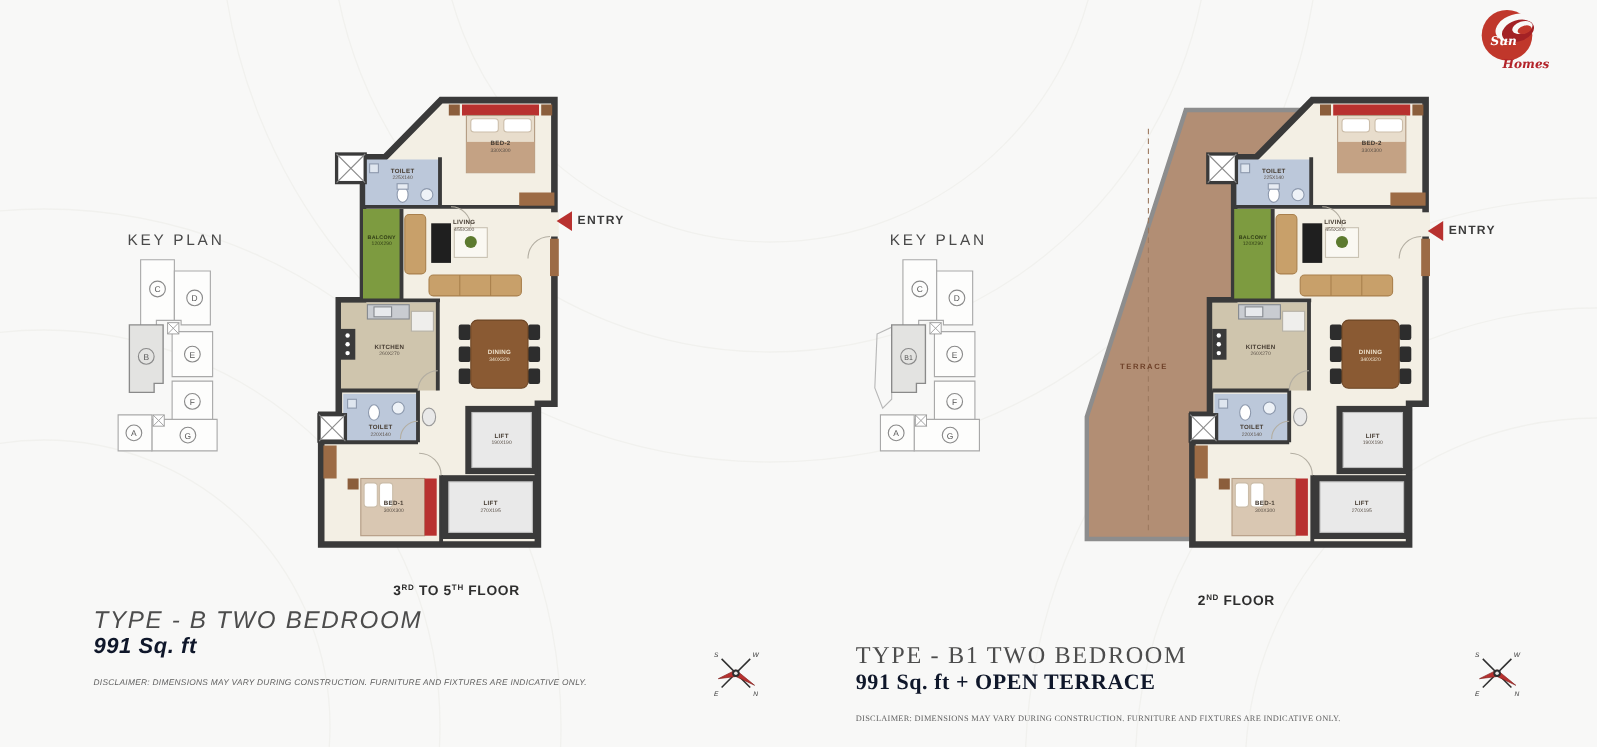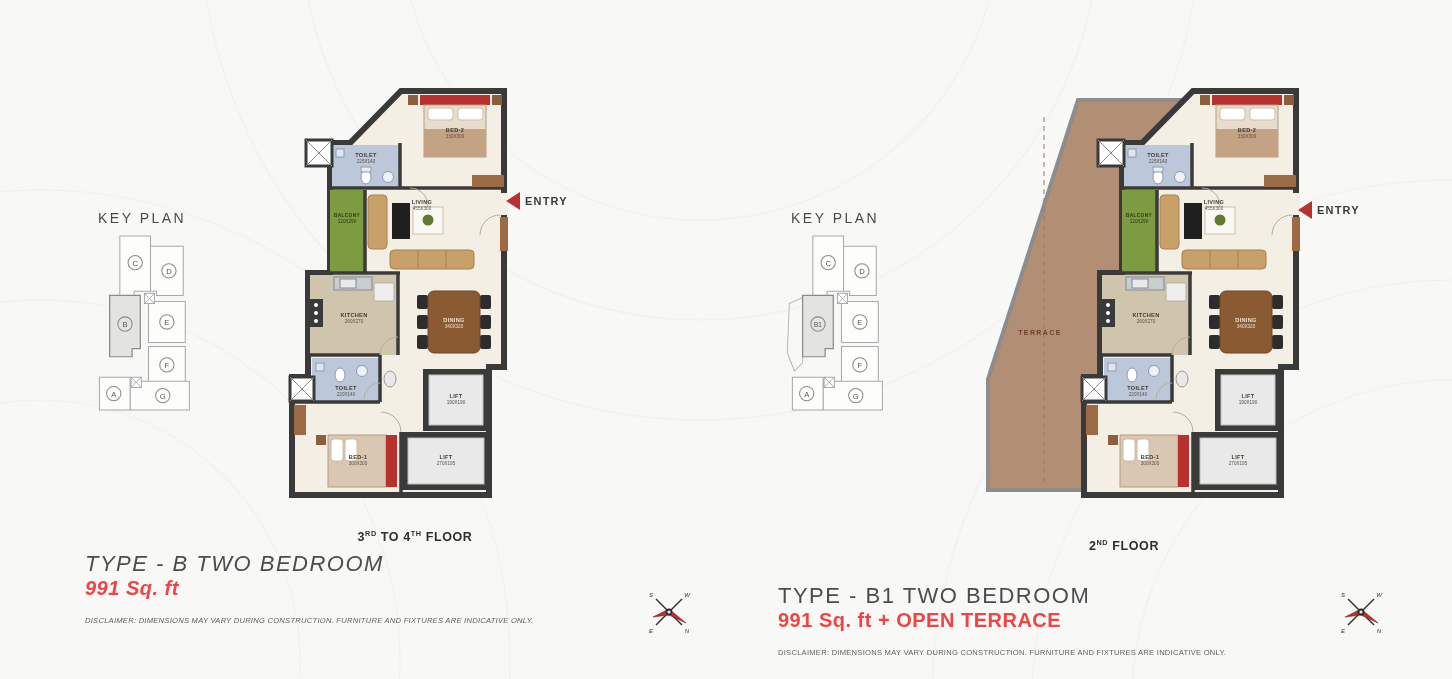--- a/index.html
+++ b/index.html
@@ -3,41 +3,41 @@
 <meta charset="utf-8">
 <style>
   html,body{margin:0;padding:0;}
   body{font-family:"Liberation Sans",sans-serif;}
   .sheet{position:relative;width:1452px;height:679px;background:#f8f8f7;overflow:hidden;}
   .bg-contours{position:absolute;left:0;top:0;}
   .abs{position:absolute;}
   
   .logo{left:1334px;top:6px;width:76px;height:62px;}
   
-  .keyplan{width:130px;}
+  .keyplan{width:130px;text-align:center;}
   .keyplan-left{left:92px;top:210px;}
   .keyplan-right{left:785px;top:210px;}
   .keyplan-title{font-size:14px;letter-spacing:2.5px;color:#4a4a4a;font-weight:500;margin:0 0 6px 6px;}
   
   .entry{display:flex;align-items:center;gap:5px;}
   .entry-left{left:506px;top:192px;}
   .entry-right{left:1298px;top:201px;}
   .entry-arrow{width:0;height:0;border-top:9px solid transparent;border-bottom:9px solid transparent;border-right:14px solid #b8312f;}
   .entry-text{font-size:11px;font-weight:600;letter-spacing:1.2px;color:#3b3b3b;}
   
   .floorlabel{font-size:12.5px;font-weight:800;color:#2e2e2e;letter-spacing:.6px;text-align:center;white-space:pre;}
   .floorlabel sup{font-size:58%;font-weight:800;vertical-align:super;margin-top:28px;}
   .floorlabel-left{left:315px;top:529px;width:200px;}
   .floorlabel-right{left:1024px;top:538px;width:200px;}
   
   .titleblock{width:560px;}
   .titleblock-left{left:85px;top:551px;font-style:italic;}
-  .titleblock-right{left:778px;top:583px;}
+  .titleblock-right{left:778px;top:583px;font-family:Liberation Serif, serif;}
   .tb-title{font-size:22px;font-weight:500;letter-spacing:1.5px;color:#4c4c4c;line-height:1.15;}
-  .tb-area{font-size:20px;font-weight:800;letter-spacing:.5px;color:#ef4444;line-height:1.2;}
+  .tb-area{font-size:20px;font-weight:800;letter-spacing:.5px;color:#0f172a;line-height:1.2;}
   .tb-disc{font-size:7.6px;color:#5f5f5f;letter-spacing:.25px;margin-top:16px;}
   
   .compass-left{left:646px;top:590px;}
   .compass-right{left:1338px;top:590px;}
   svg text{font-family:"Liberation Sans",sans-serif;}
   .roomname{font-size:5.6px;fill:#463c32;letter-spacing:.3px;font-weight:700;}
   .roomdim{font-size:4.6px;fill:#5a5047;}
   .ondark{fill:#ecdfc9;}
   .ongreen{fill:#2e3a14;}
   .terracelbl{font-size:7px;fill:#6e4028;letter-spacing:1.4px;font-weight:600;}
@@ -57,20 +57,31 @@
         <circle cx="1452" cy="700" r="520"></circle>
       <circle cx="40" cy="660" r="260"></circle>
         <circle cx="40" cy="660" r="360"></circle>
         <circle cx="40" cy="660" r="470"></circle>
       <circle cx="700" cy="-80" r="300"></circle>
         <circle cx="700" cy="-80" r="400"></circle>
         <circle cx="700" cy="-80" r="500"></circle>
     </g>
   </svg>
 
+  <div class="abs logo">
+    <svg width="76" height="62" viewBox="0 0 76 62">
+      <circle cx="36" cy="26" r="23" fill="#c0372b"></circle>
+      <ellipse cx="44" cy="19" rx="19" ry="12" fill="#f8f8f7" transform="rotate(-18 44 19)"></ellipse>
+      <ellipse cx="46" cy="22" rx="15" ry="9.5" fill="#a32125" transform="rotate(-18 46 22)"></ellipse>
+      <ellipse cx="50" cy="19" rx="9.5" ry="5.5" fill="#f8f8f7" transform="rotate(-18 50 19)"></ellipse>
+      <ellipse cx="52" cy="21" rx="6.5" ry="3.6" fill="#c0372b" transform="rotate(-18 52 21)"></ellipse>
+      <text class="logo-sun" x="21" y="35" font-size="11" fill="#ffffff">Sun</text>
+      <text class="logo-sun" x="32" y="56" font-size="11" fill="#b3242a">Homes</text>
+    </svg>
+  </div>
 
   <div class="abs keyplan keyplan-left">
     <div class="keyplan-title">KEY PLAN</div>
     <svg width="115" height="182" viewBox="0 0 110 178">
       <g fill="#fdfdfc" stroke="#a9a9a9" stroke-width="1">
         <polygon points="26,4 56,4 56,58 40,58 40,66 26,66"></polygon>
         <polygon points="56,14 88,14 88,62 62,62 62,58 56,58"></polygon>
         <polygon points="54,68 90,68 90,108 54,108"></polygon>
         <polygon points="54,112 90,112 90,148 54,148"></polygon>
         <polygon points="36,146 94,146 94,174 36,174"></polygon>
@@ -242,21 +253,21 @@
     <text class="roomdim" x="174" y="317" text-anchor="middle">190X190</text>
     <text class="roomname" x="164" y="372" text-anchor="middle">LIFT</text>
     <text class="roomdim" x="164" y="378" text-anchor="middle">270X195</text>
   </svg>
 
   <div class="abs entry entry-left">
     <div class="entry-arrow"></div>
     <div class="entry-text">ENTRY</div>
   </div>
 
-  <div class="abs floorlabel floorlabel-left"><span>3</span><sup>RD</sup><span> TO 4</span><sup>TH</sup><span> FLOOR</span></div>
+  <div class="abs floorlabel floorlabel-left"><span>3</span><sup>RD</sup><span> TO 5</span><sup>TH</sup><span> FLOOR</span></div>
 
   <div class="abs titleblock titleblock-left">
     <div class="tb-title">TYPE - B TWO BEDROOM</div>
     <div class="tb-area">991 Sq. ft</div>
     <div class="tb-disc">DISCLAIMER: DIMENSIONS MAY VARY DURING CONSTRUCTION. FURNITURE AND FIXTURES ARE INDICATIVE ONLY.</div>
   </div>
 
   <svg class="abs compass-left" width="46" height="44" viewBox="0 0 46 44">
     <line x1="10" y1="9" x2="36" y2="35" stroke="#2f2f2f" stroke-width="1.4"></line>
     <line x1="36" y1="9" x2="10" y2="35" stroke="#2f2f2f" stroke-width="1.4"></line>

